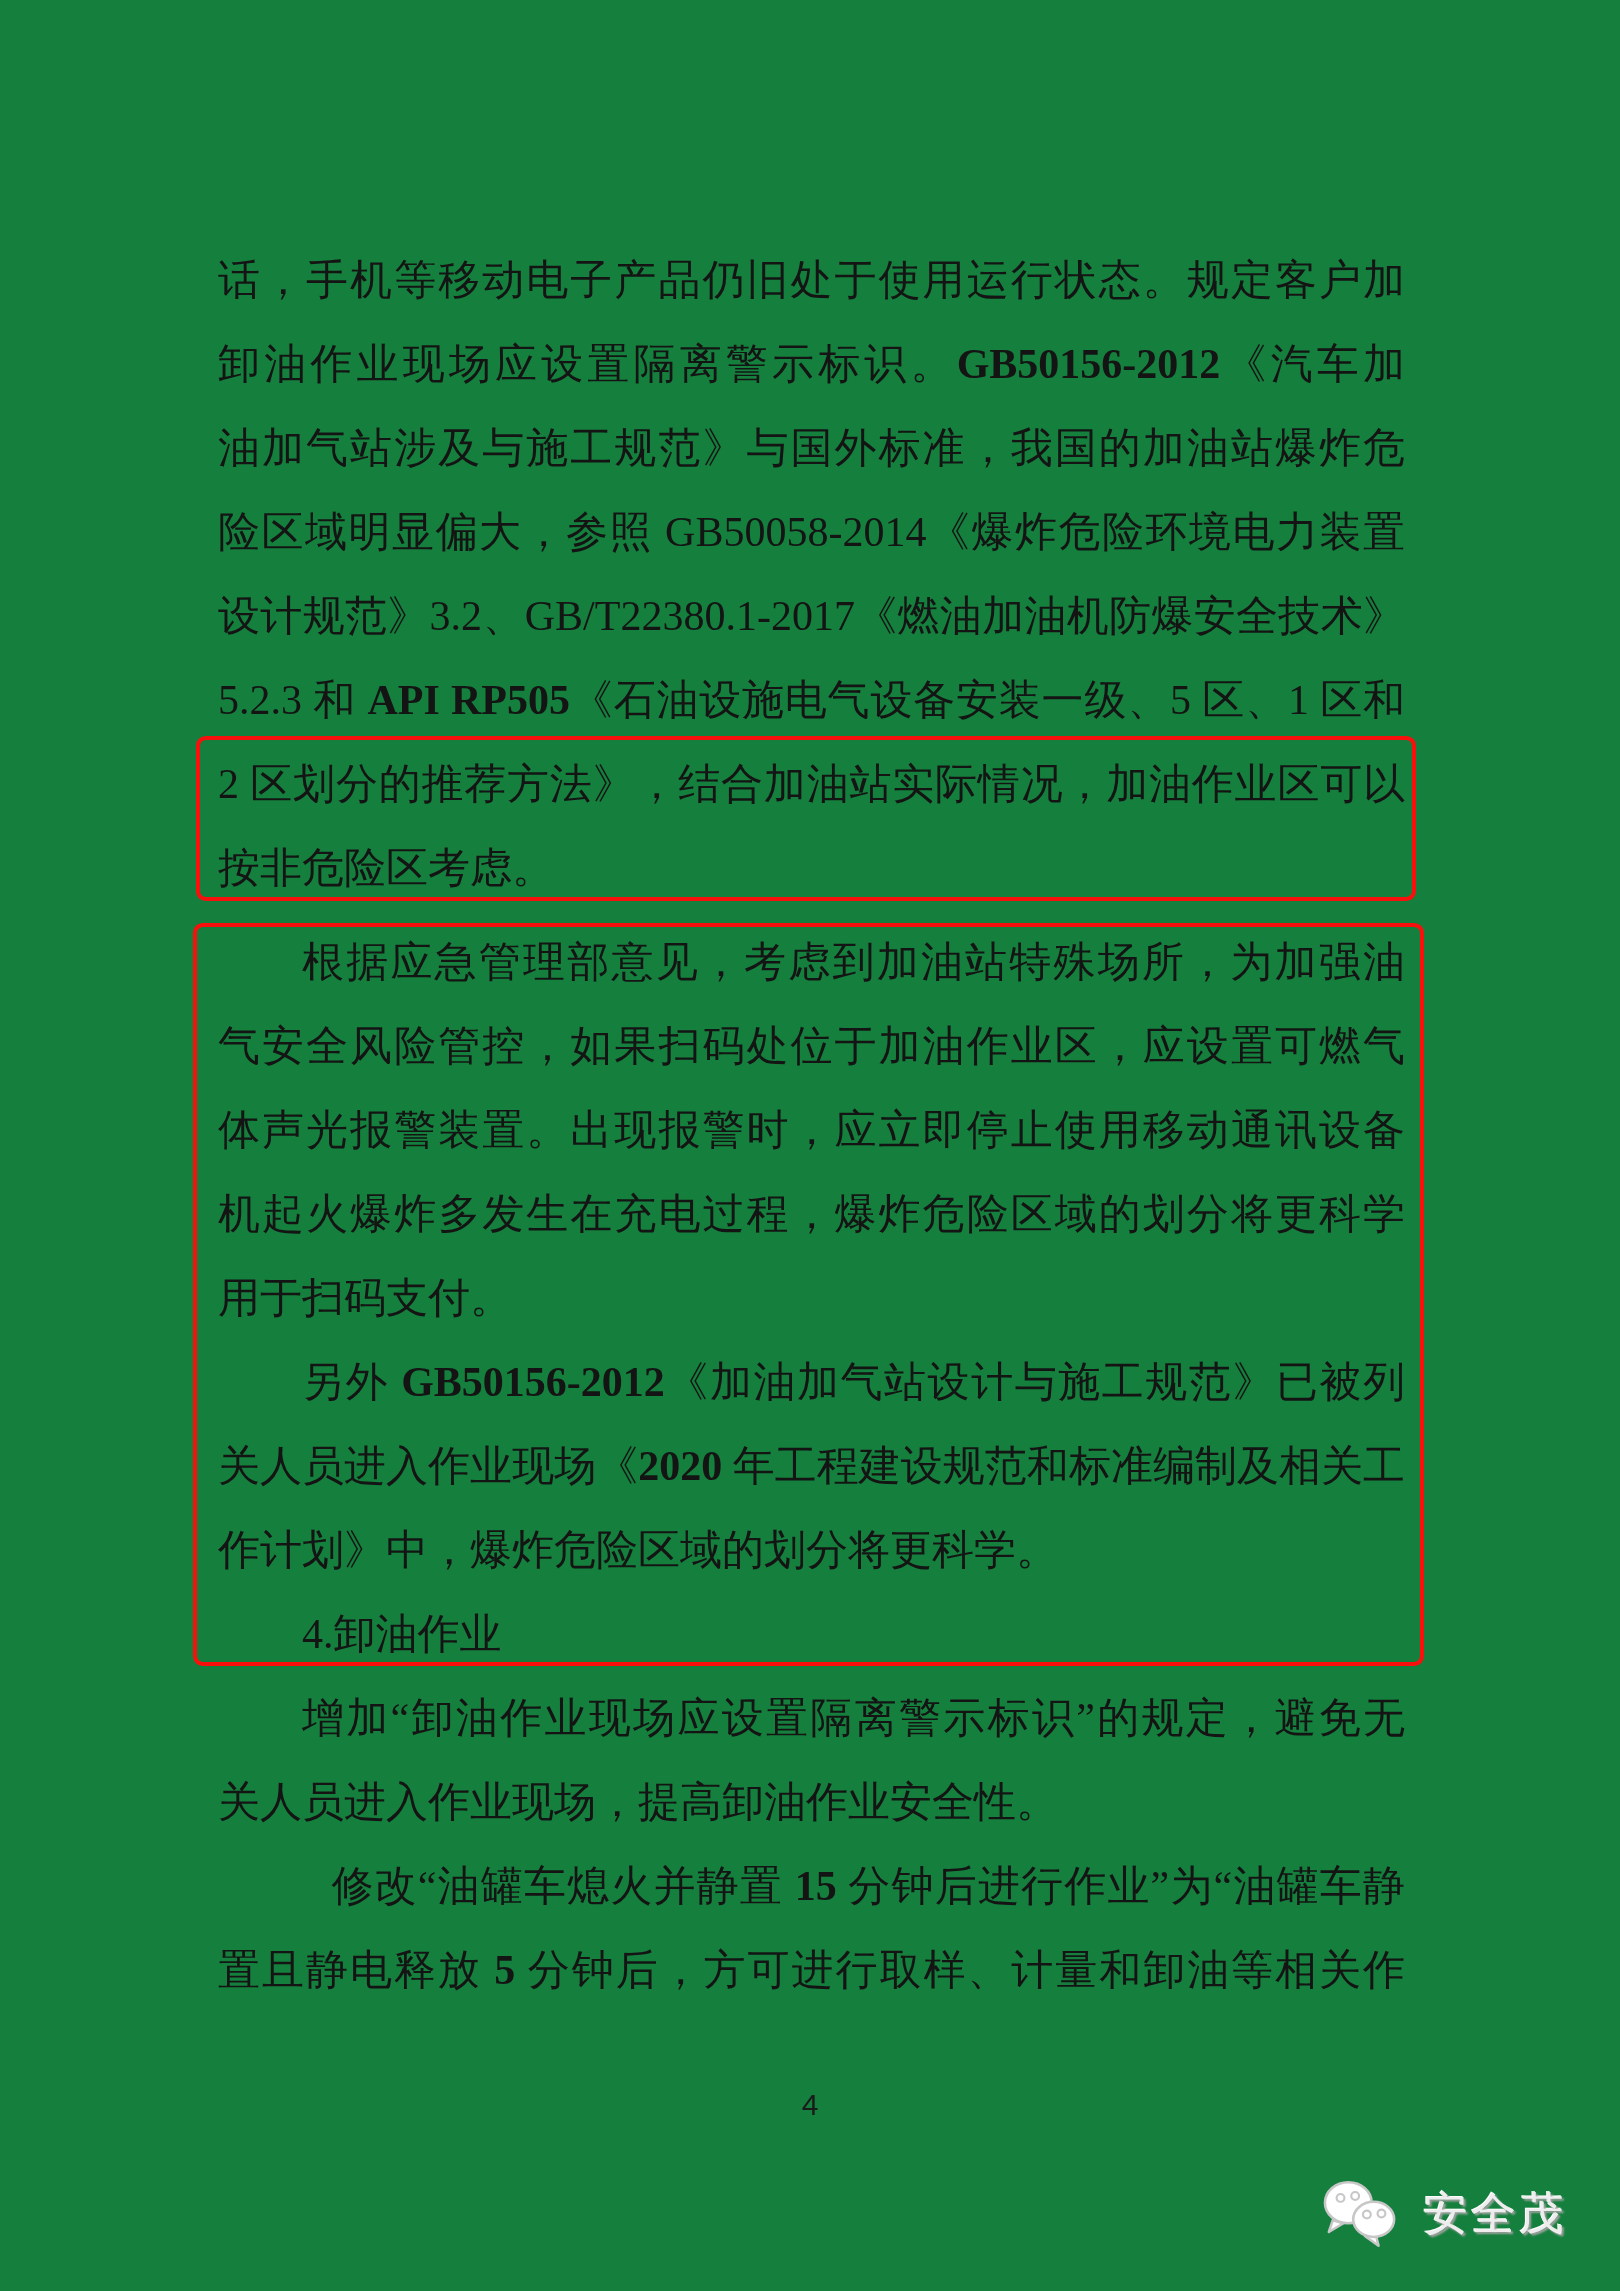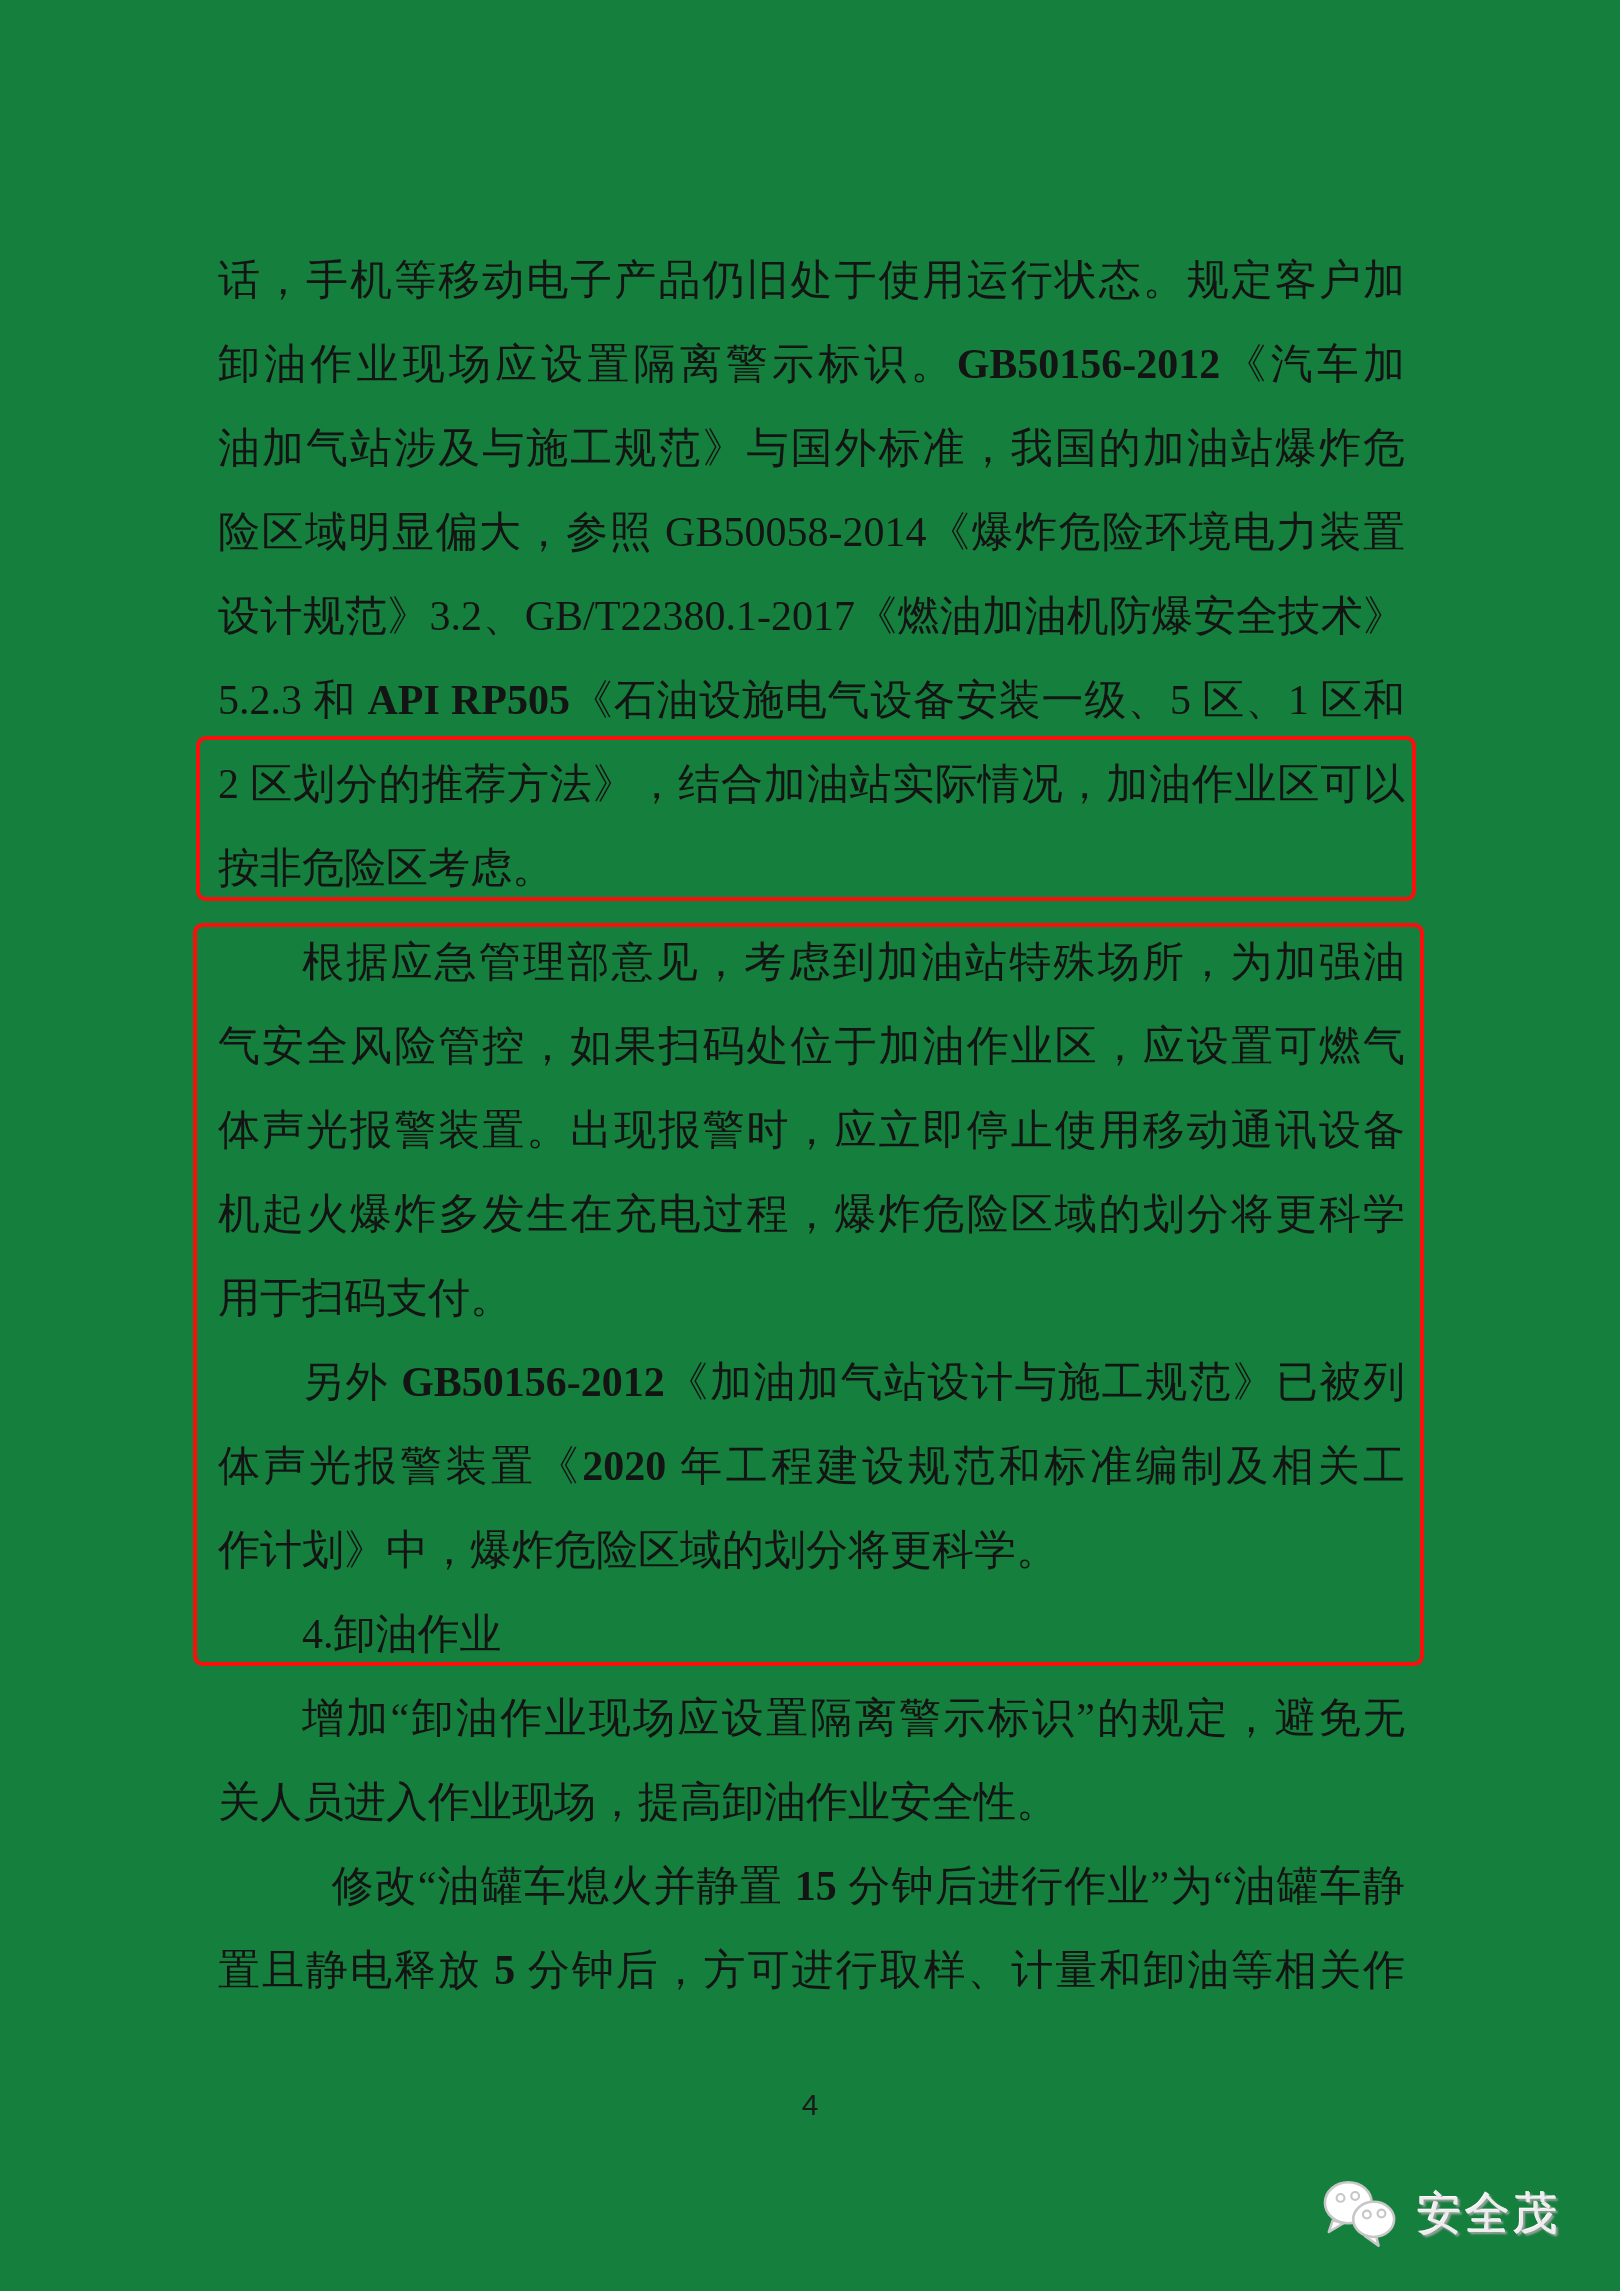--- a/index.html
+++ b/index.html
@@ -42,21 +42,21 @@
     text-align:center;
     font-family:"Liberation Sans","DejaVu Sans",sans-serif;
     font-size:30px;
     color:#1a1a1a;
   }
   .watermark{
     position:absolute;
     left:1322px;top:2178px;
     display:flex;
     align-items:center;
-    gap:17px;
+    gap:23px;
   }
   .watermark .wm-text{
     font-family:"Liberation Sans","DejaVu Sans",sans-serif;
     font-size:45px;
     letter-spacing:2.9px;
     color:#ededed;
     text-shadow:2px 2px 2px #a2a2a2, -1px -1px 0 #ffffff;
     white-space:nowrap;
   }
   .wm-icon svg{display:block;}
@@ -74,21 +74,21 @@
       <div class="line"><span>设计规范》3.2、GB/T22380.1-2017《燃油加油机防爆安全技术》</span></div>
       <div class="line"><span>5.2.3 和 </span><span style="font-weight: bold;">API RP505</span><span>《石油设施电气设备安装一级、5 区、1 区和</span></div>
       <div class="line"><span>2 区划分的推荐方法》，结合加油站实际情况，加油作业区可以</span></div>
       <div class="line last"><span>按非危险区考虑。</span></div>
       <div class="line" style="text-indent: 2em; margin-top: 9.8px;"><span>根据应急管理部意见，考虑到加油站特殊场所，为加强油</span></div>
       <div class="line"><span>气安全风险管控，如果扫码处位于加油作业区，应设置可燃气</span></div>
       <div class="line"><span>体声光报警装置。出现报警时，应立即停止使用移动通讯设备</span></div>
       <div class="line"><span>机起火爆炸多发生在充电过程，爆炸危险区域的划分将更科学</span></div>
       <div class="line last"><span>用于扫码支付。</span></div>
       <div class="line" style="text-indent: 2em;"><span>另外 </span><span style="font-weight: bold;">GB50156-2012</span><span>《加油加气站设计与施工规范》已被列</span></div>
-      <div class="line"><span>体声光报警装置《</span><span style="font-weight: bold;">2020</span><span> 年工程建设规范和标准编制及相关工</span></div>
+      <div class="line"><span>关人员进入作业现场《</span><span style="font-weight: bold;">2020</span><span> 年工程建设规范和标准编制及相关工</span></div>
       <div class="line last"><span>作计划》中，爆炸危险区域的划分将更科学。</span></div>
       <div class="line last" style="text-indent: 2em;"><span>4.卸油作业</span></div>
       <div class="line" style="text-indent: 2em;"><span>增加“卸油作业现场应设置隔离警示标识”的规定，避免无</span></div>
       <div class="line last"><span>关人员进入作业现场，提高卸油作业安全性。</span></div>
       <div class="line" style="text-indent: 2.7em;"><span>修改“油罐车熄火并静置 </span><span style="font-weight: bold;">15</span><span> 分钟后进行作业”为“油罐车静</span></div>
       <div class="line"><span>置且静电释放 </span><span style="font-weight: bold;">5</span><span> 分钟后，方可进行取样、计量和卸油等相关作</span></div>
     </div>
 
   <div class="hl-box box1" style="border-color: rgb(249, 16, 13);"></div>
   <div class="hl-box box2" style="border-color: rgb(249, 16, 13);"></div>

